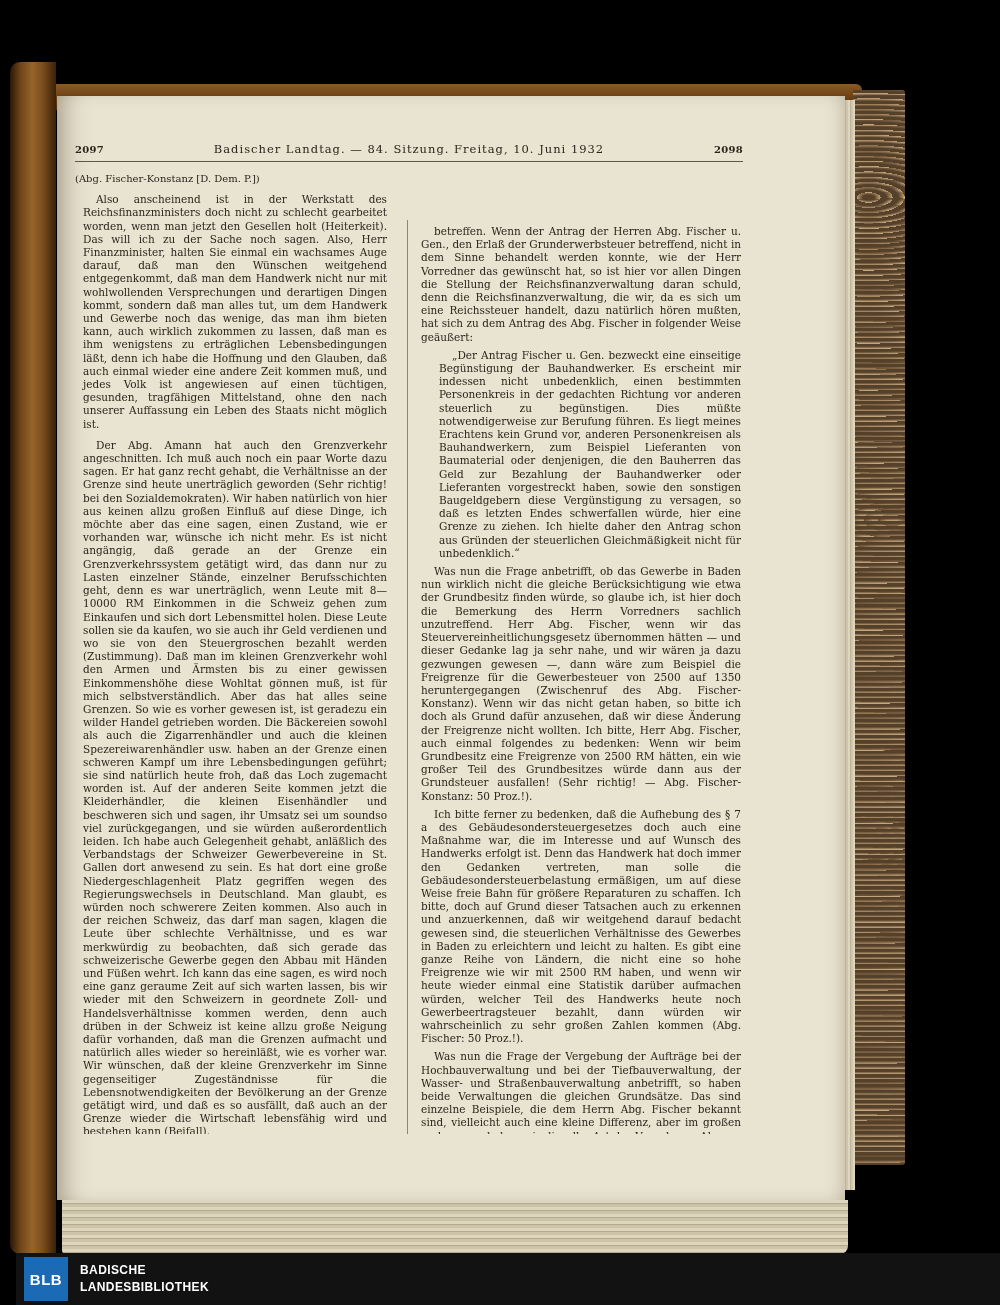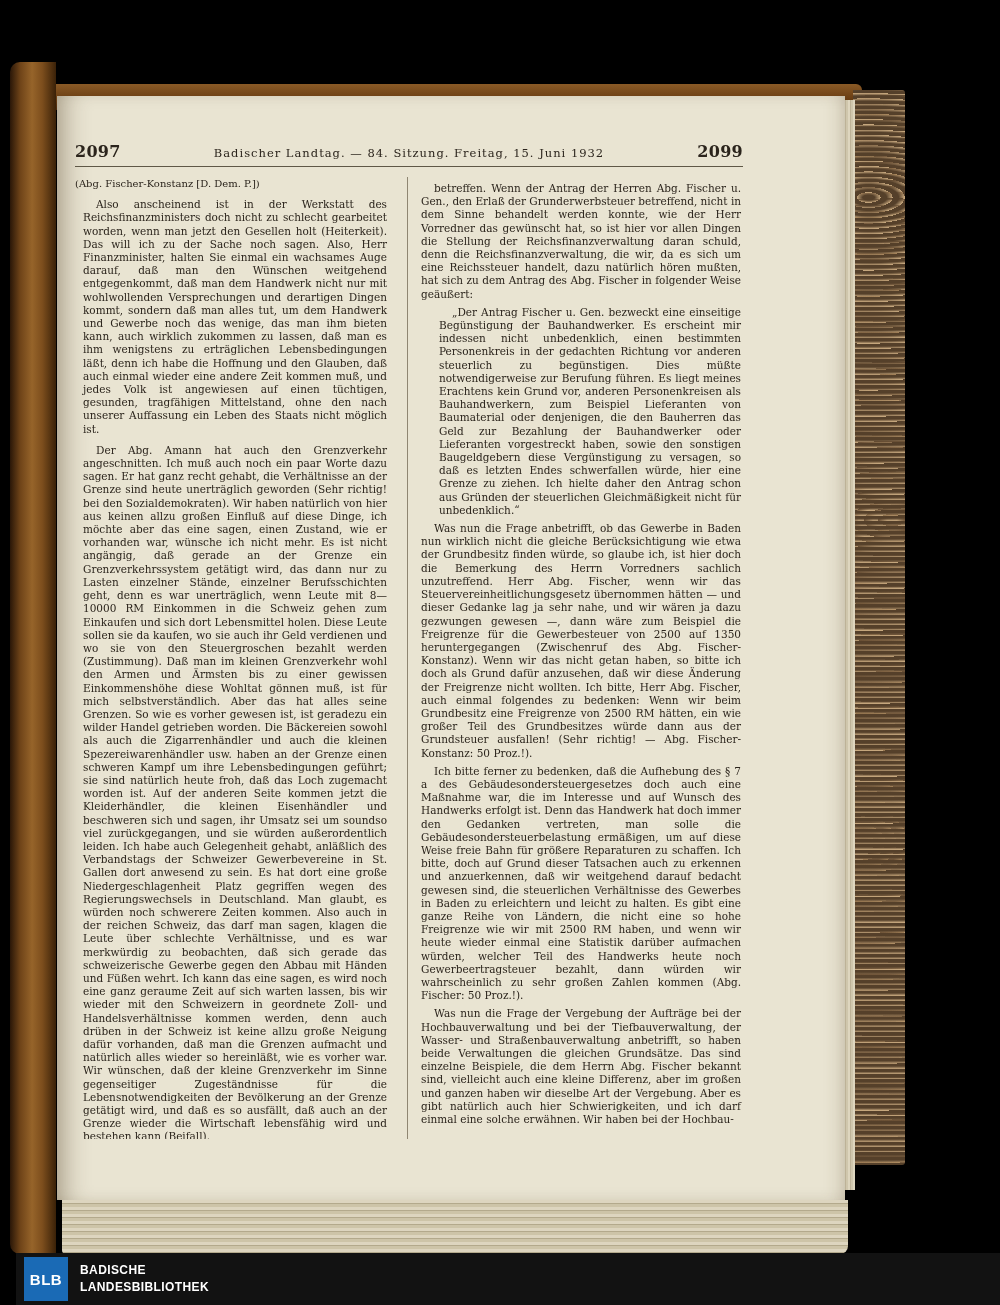--- a/index.html
+++ b/index.html
@@ -44,27 +44,27 @@
     box-shadow:inset 22px 0 28px -18px rgba(60,40,10,.45), inset -14px 0 20px -14px rgba(90,70,40,.35);
   }
   .content{
     position:absolute;left:18px;top:46px;width:668px;
     color:#2b241c;
   }
   .page-header{
     display:flex;align-items:baseline;justify-content:space-between;
     font-size:12px;letter-spacing:.3px;
   }
-  .pg-num{font-weight:bold;font-size:16px;}
+  .pg-num{font-weight:bold;font-size:10px;}
   .hdr-title{font-size:11.5px;letter-spacing:1px;}
   .hdr-rule{border:none;border-top:1px solid #5f5847;margin:5px 0 10px 0;}
   .cols{display:flex;height:962px;overflow:hidden;}
   .col{width:320px;font-size:10.5px;line-height:13.2px;text-align:justify;}
   .col-left{padding-right:12px;}
-  .col-right{border-left:1px solid #8f8672;padding-left:13px;}
+  .col-right{border-left:1px solid #8f8672;padding-left:13px;margin-top:48px;}
   .col p{margin:8px;text-indent:13px;}
   .col-right p{margin:5px 0 0 0;}
   .speaker{margin:0 0 3px 0;font-size:10px;}
   .session-note{margin:8px 0 8px 14px;text-indent:14px;}
   .minister-heading{margin:6px 0 3px 0;font-weight:bold;letter-spacing:.6px;font-size:11px;}
   blockquote.quote{margin:5px 0 0 18px;text-indent:13px;}
   
   .footer{
     position:absolute;left:16px;top:1253px;width:1000px;height:52px;background:#121212;
     display:flex;align-items:center;justify-content:space-between;
@@ -87,22 +87,22 @@
 <div class="spine"></div>
 <div class="marble-board"></div>
 <div class="page-stack-right"></div>
 <div class="page-stack-bottom"></div>
 
 <div class="page">
   <div class="content">
 
     <div class="page-header">
       <span class="pg-num">2097</span>
-      <span class="hdr-title">Badischer Landtag. — 84. Sitzung. Freitag, 15. Juni 1932</span>
-      <span class="pg-num">2099</span>
+      <span class="hdr-title">Badischer Landtag. — 84. Sitzung. Freitag, 10. Juni 1932</span>
+      <span class="pg-num">2098</span>
     </div>
     <hr class="hdr-rule">
 
     <div class="cols">
       <div class="col col-left">
         <div class="speaker">(Abg. Fischer-Konstanz [D. Dem. P.])</div>
         <p>Also anscheinend ist in der Werkstatt des Reichsfinanzministers doch nicht zu schlecht gearbeitet worden, wenn man jetzt den Gesellen holt (Heiterkeit). Das will ich zu der Sache noch sagen. Also, Herr Finanzminister, halten Sie einmal ein wachsames Auge darauf, daß man den Wünschen weitgehend entgegenkommt, daß man dem Handwerk nicht nur mit wohlwollenden Versprechungen und derartigen Dingen kommt, sondern daß man alles tut, um dem Handwerk und Gewerbe noch das wenige, das man ihm bieten kann, auch wirklich zukommen zu lassen, daß man es ihm wenigstens zu erträglichen Lebensbedingungen läßt, denn ich habe die Hoffnung und den Glauben, daß auch einmal wieder eine andere Zeit kommen muß, und jedes Volk ist angewiesen auf einen tüchtigen, gesunden, tragfähigen Mittelstand, ohne den nach unserer Auffassung ein Leben des Staats nicht möglich ist.</p>
         <p>Der Abg. Amann hat auch den Grenzverkehr angeschnitten. Ich muß auch noch ein paar Worte dazu sagen. Er hat ganz recht gehabt, die Verhältnisse an der Grenze sind heute unerträglich geworden (Sehr richtig! bei den Sozialdemokraten). Wir haben natürlich von hier aus keinen allzu großen Einfluß auf diese Dinge, ich möchte aber das eine sagen, einen Zustand, wie er vorhanden war, wünsche ich nicht mehr. Es ist nicht angängig, daß gerade an der Grenze ein Grenzverkehrssystem getätigt wird, das dann nur zu Lasten einzelner Stände, einzelner Berufsschichten geht, denn es war unerträglich, wenn Leute mit 8—10000 RM Einkommen in die Schweiz gehen zum Einkaufen und sich dort Lebensmittel holen. Diese Leute sollen sie da kaufen, wo sie auch ihr Geld verdienen und wo sie von den Steuergroschen bezahlt werden (Zustimmung). Daß man im kleinen Grenzverkehr wohl den Armen und Ärmsten bis zu einer gewissen Einkommenshöhe diese Wohltat gönnen muß, ist für mich selbstverständlich. Aber das hat alles seine Grenzen. So wie es vorher gewesen ist, ist geradezu ein wilder Handel getrieben worden. Die Bäckereien sowohl als auch die Zigarrenhändler und auch die kleinen Spezereiwarenhändler usw. haben an der Grenze einen schweren Kampf um ihre Lebensbedingungen geführt; sie sind natürlich heute froh, daß das Loch zugemacht worden ist. Auf der anderen Seite kommen jetzt die Kleiderhändler, die kleinen Eisenhändler und beschweren sich und sagen, ihr Umsatz sei um soundso viel zurückgegangen, und sie würden außerordentlich leiden. Ich habe auch Gelegenheit gehabt, anläßlich des Verbandstags der Schweizer Gewerbevereine in St. Gallen dort anwesend zu sein. Es hat dort eine große Niedergeschlagenheit Platz gegriffen wegen des Regierungswechsels in Deutschland. Man glaubt, es würden noch schwerere Zeiten kommen. Also auch in der reichen Schweiz, das darf man sagen, klagen die Leute über schlechte Verhältnisse, und es war merkwürdig zu beobachten, daß sich gerade das schweizerische Gewerbe gegen den Abbau mit Händen und Füßen wehrt. Ich kann das eine sagen, es wird noch eine ganz geraume Zeit auf sich warten lassen, bis wir wieder mit den Schweizern in geordnete Zoll- und Handelsverhältnisse kommen werden, denn auch drüben in der Schweiz ist keine allzu große Neigung dafür vorhanden, daß man die Grenzen aufmacht und natürlich alles wieder so hereinläßt, wie es vorher war. Wir wünschen, daß der kleine Grenzverkehr im Sinne gegenseitiger Zugeständnisse für die Lebensnotwendigkeiten der Bevölkerung an der Grenze getätigt wird, und daß es so ausfällt, daß auch an der Grenze wieder die Wirtschaft lebensfähig wird und bestehen kann (Beifall).</p>
         <div class="session-note">Im Verlauf obiger Ausführungen hat II. Vizepräsident Dr. Waldeck den Vorsitz übernommen.</div>
         <div class="minister-heading">Finanzminister Dr. Mattes:</div>

